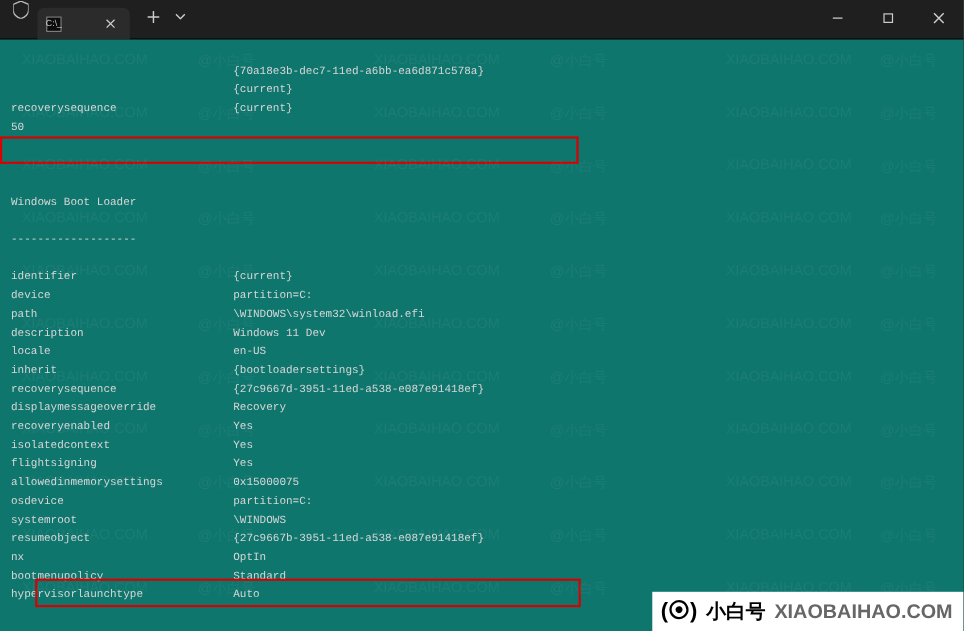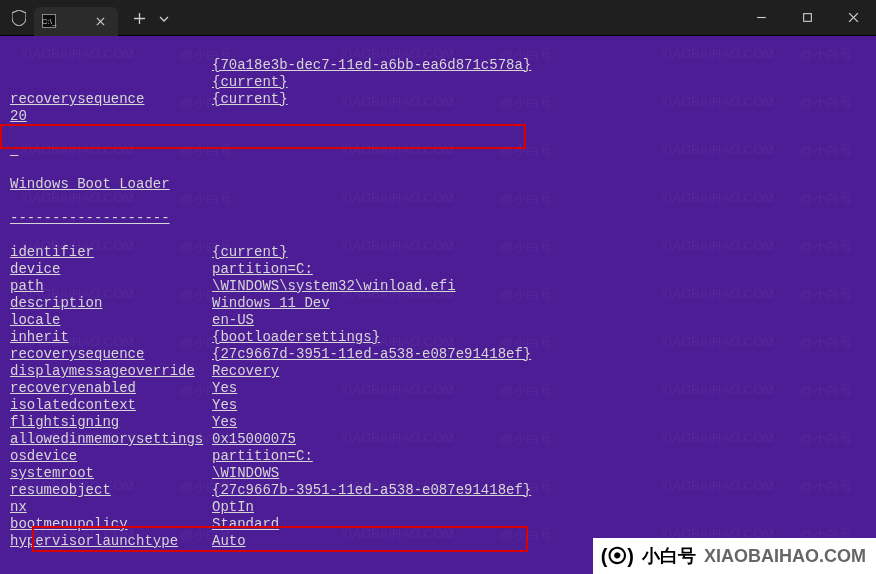--- a/index.html
+++ b/index.html
@@ -7,21 +7,20 @@
     width: 876px; height: 574px;
     background: #2f2f2f;
     font-family: Consolas, "Courier New", monospace;
     overflow: hidden;
     position: relative;
   }
   .titlebar {
     height: 36px;
     background: #1f1f1f;
     display: flex;
-    align-items: center;
     color: #ccc;
     font-family: "Segoe UI", sans-serif;
     font-size: 12px;
     border-bottom: 1px solid #000;
   }
   .shield-icon {
     width: 18px; height: 18px;
     margin-left: 10px; margin-right: 6px;
     display: flex; align-items: center; justify-content: center;
   }
@@ -63,29 +62,28 @@
     margin-left: auto;
     display: flex;
   }
   .wc-btn {
     width: 46px; height: 32px;
     display: flex; align-items: center; justify-content: center;
     color: #ccc;
   }
 
   .terminal {
-    background: #4c1d95;
+    background: #0f766e;
     color: #d6d6d6;
-    font-size: 14px;
+    font-size: 10px;
     line-height: 17px;
     padding: 4px 10px;
     height: calc(100% - 36px);
     white-space: pre;
     position: relative;
-    text-decoration: underline;
   }
   .row { display: flex; }
   .key { width: 202px; flex-shrink: 0; }
   .val { flex: 1; }
   .hl-box1 {
     position: absolute;
     border: 2px solid #d80000;
     pointer-events: none;
     left: 0px; top: 88px;
     width: 526px; height: 25px;
@@ -162,21 +160,21 @@
     </div>
     <div class="wc-btn close">
       <svg width="11" height="11" viewBox="0 0 10 10">
           <path d="M1 1 L9 9 M9 1 L1 9" stroke="#ccc" stroke-width="1.2"></path>
         </svg>
     </div>
   </div>
 </div>
 
 <div class="terminal">
-<div id="pre-rows"><div class="row"><span class="key"></span><span class="val">{70a18e3b-dec7-11ed-a6bb-ea6d871c578a}</span></div><div class="row"><span class="key"></span><span class="val">{current}</span></div><div class="row"><span class="key">recoverysequence</span><span class="val">{current}</span></div><div class="row"><span class="val">20</span></div></div>
+<div id="pre-rows"><div class="row"><span class="key"></span><span class="val">{70a18e3b-dec7-11ed-a6bb-ea6d871c578a}</span></div><div class="row"><span class="key"></span><span class="val">{current}</span></div><div class="row"><span class="key">recoverysequence</span><span class="val">{current}</span></div><div class="row"><span class="val">50</span></div></div>
 <div>&nbsp;</div>
 <div>Windows Boot Loader</div>
 <div>-------------------</div>
 <div id="loader-rows"><div class="row"><span class="key">identifier</span><span class="val">{current}</span></div><div class="row"><span class="key">device</span><span class="val">partition=C:</span></div><div class="row"><span class="key">path</span><span class="val">\WINDOWS\system32\winload.efi</span></div><div class="row"><span class="key">description</span><span class="val">Windows 11 Dev</span></div><div class="row"><span class="key">locale</span><span class="val">en-US</span></div><div class="row"><span class="key">inherit</span><span class="val">{bootloadersettings}</span></div><div class="row"><span class="key">recoverysequence</span><span class="val">{27c9667d-3951-11ed-a538-e087e91418ef}</span></div><div class="row"><span class="key">displaymessageoverride</span><span class="val">Recovery</span></div><div class="row"><span class="key">recoveryenabled</span><span class="val">Yes</span></div><div class="row"><span class="key">isolatedcontext</span><span class="val">Yes</span></div><div class="row"><span class="key">flightsigning</span><span class="val">Yes</span></div><div class="row"><span class="key">allowedinmemorysettings</span><span class="val">0x15000075</span></div><div class="row"><span class="key">osdevice</span><span class="val">partition=C:</span></div><div class="row"><span class="key">systemroot</span><span class="val">\WINDOWS</span></div><div class="row"><span class="key">resumeobject</span><span class="val">{27c9667b-3951-11ed-a538-e087e91418ef}</span></div><div class="row"><span class="key">nx</span><span class="val">OptIn</span></div><div class="row"><span class="key">bootmenupolicy</span><span class="val">Standard</span></div><div class="row"><span class="key">hypervisorlaunchtype</span><span class="val">Auto</span></div></div>
 <div>&nbsp;</div>
 
 
 
 
 

